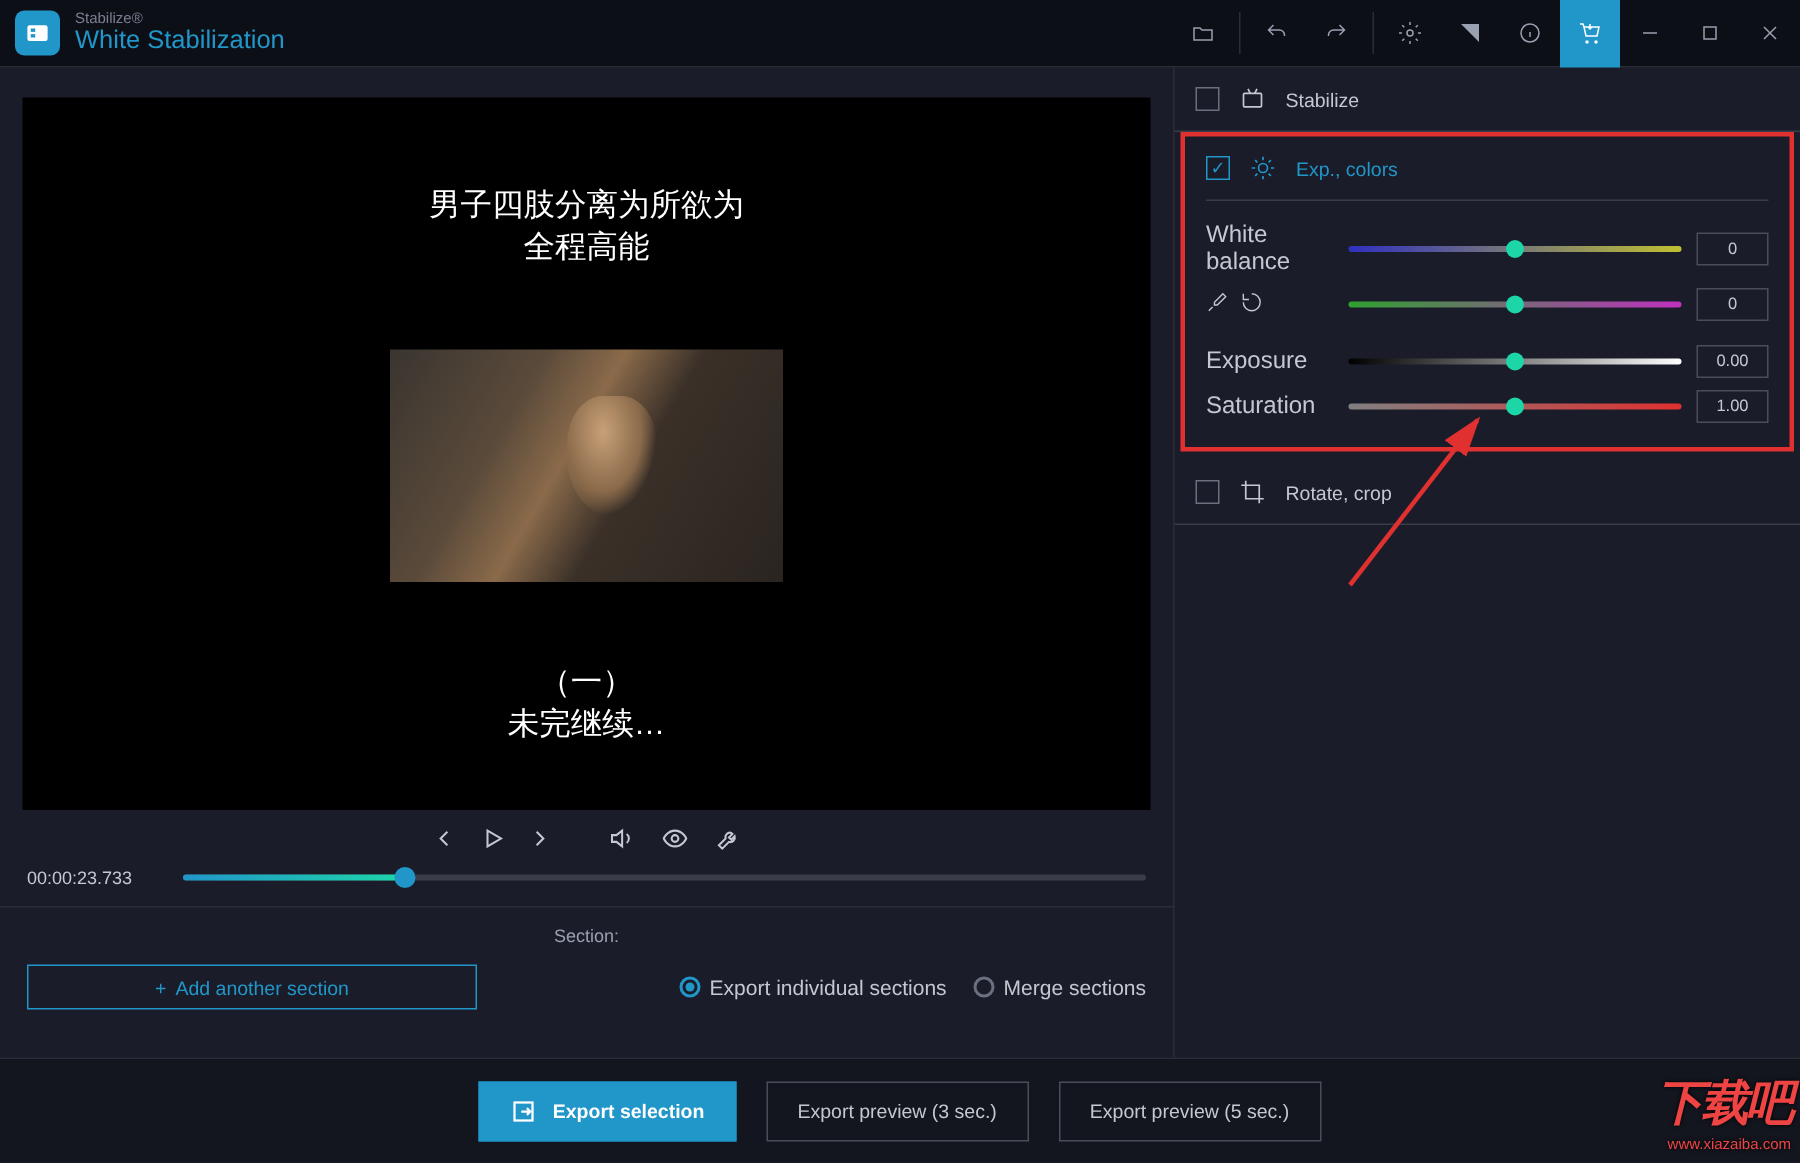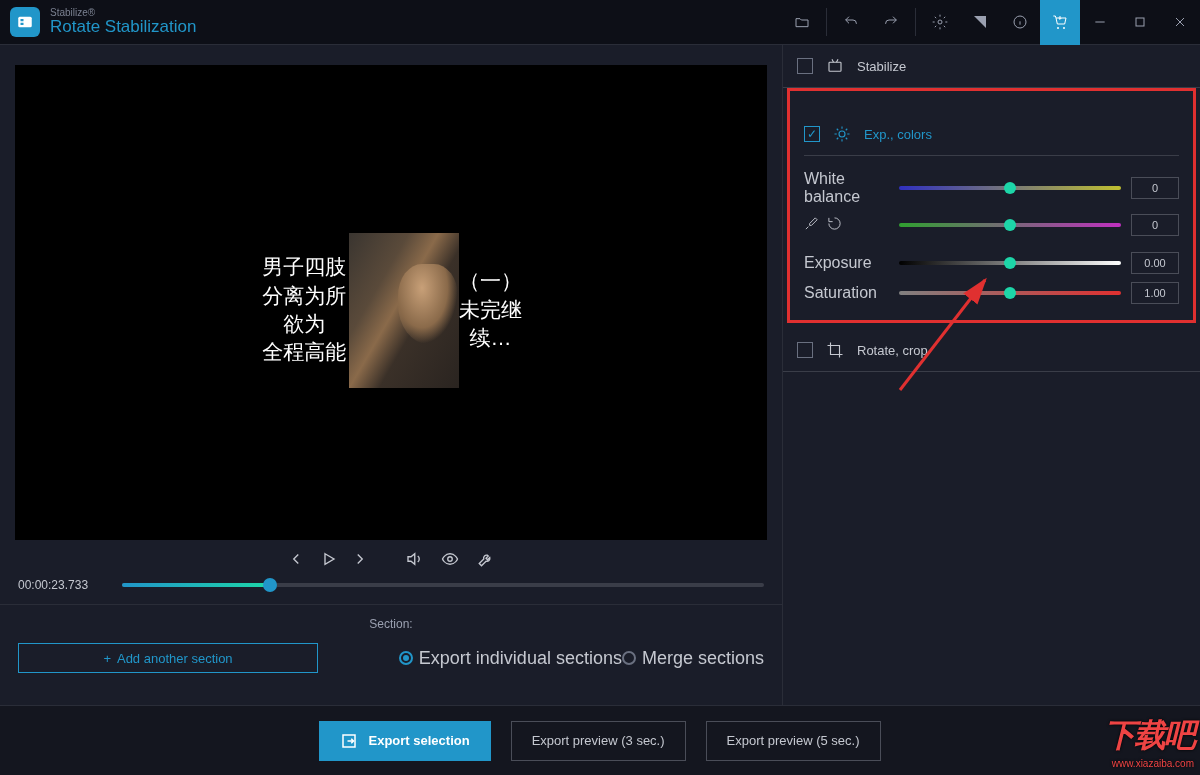--- a/index.html
+++ b/index.html
@@ -16,21 +16,21 @@
 .titlebar-btn { width: 40px; height: 45px; display: flex; align-items: center; justify-content: center; cursor: pointer; color: #9aa0b0; }
 .titlebar-btn.cart { background: #2196c9; color: #fff; }
 .titlebar-btn svg { width: 16px; height: 16px; fill: none; stroke: currentColor; stroke-width: 1.5; }
 .divider { width: 1px; height: 28px; background: #2a2d38; margin: 0 4px; }
 
 
 .main { display: flex; height: 660px; }
 .left-area { width: 782px; display: flex; flex-direction: column; }
 .preview-wrap { padding: 20px 15px 0 15px; }
 .preview { background: #000; height: 475px; display: flex; align-items: center; justify-content: center; position: relative; }
-.video-frame { width: 262px; height: 470px; background: #000; color: #fff; display: flex; flex-direction: row; align-items: center; justify-content: space-between; padding: 55px 0 40px 0; text-align: center; font-size: 21px; font-weight: 500; }
+.video-frame { width: 262px; height: 470px; background: #000; color: #fff; display: flex; flex-direction: column; align-items: center; justify-content: space-between; padding: 55px 0 40px 0; text-align: center; font-size: 21px; font-weight: 500; }
 .video-frame .top-text { line-height: 1.35; }
 .video-frame .img-area { width: 100%; height: 155px; background: linear-gradient(120deg, #3a3530 0%, #5a4a3a 30%, #8a6a4a 45%, #3a3028 60%, #2a2420 100%); margin: 12px 0; position: relative; overflow: hidden;}
 .video-frame .img-area::after{content:"";position:absolute;left:45%;top:20%;width:60px;height:80px;background:radial-gradient(ellipse at 40% 30%, #c8a078 0%, #8a6a4a 50%, transparent 70%);border-radius:40% 40% 50% 50%;}
 .video-frame .bottom-text { line-height: 1.35; }
 
 
 .player-controls { display: flex; gap: 18px; justify-content: center; align-items: center; padding: 10px 0 6px 0; color: #c5c8d0; }
 .player-controls .pc-btn { cursor: pointer; display:flex; align-items:center;}
 .player-controls svg { width: 18px; height: 18px; stroke: currentColor; fill: none; stroke-width: 1.8; }
 .pc-group { display:flex; gap:14px; margin-right:18px;}
@@ -40,31 +40,31 @@
 .timecode { font-size: 12px; color: #c5c8d0; width: 90px; }
 .timeline-track { flex: 1; height: 4px; background: #3a3d48; border-radius: 2px; position: relative; }
 .timeline-fill { position: absolute; left: 0; top: 0; height: 100%; width: 23%; background: linear-gradient(90deg, #2196c9, #1dd6a8); border-radius: 2px; }
 .timeline-thumb { position: absolute; left: 23%; top: 50%; width: 14px; height: 14px; background: #2196c9; border-radius: 50%; transform: translate(-50%, -50%); cursor: pointer; }
 
 
 .section-area { border-top: 1px solid #2a2d38; padding: 12px 18px; }
 .section-label { text-align: center; font-size: 12px; color: #9aa0b0; margin-bottom: 12px; }
 .section-row { display: flex; align-items: center; gap: 18px; }
 .add-section-btn { flex: 0 0 300px; border: 1px solid #2196c9; color: #2196c9; height: 30px; display: flex; align-items: center; justify-content: center; gap: 6px; font-size: 13px; cursor: pointer; }
-.radio-group { display: flex; align-items: center; font-size: 18px; margin-left: auto; }
+.radio-group { display: flex; gap: 18px; align-items: center; font-size: 14px; margin-left: auto; }
 .radio { display: flex; align-items: center; gap: 6px; cursor: pointer; }
 .radio-circle { width: 14px; height: 14px; border: 2px solid #6a7080; border-radius: 50%; display: flex; align-items: center; justify-content: center; }
 .radio.selected .radio-circle { border-color: #2196c9; }
 .radio.selected .radio-circle::after { content: ""; width: 6px; height: 6px; background: #2196c9; border-radius: 50%; }
 
 
 .right-panel { flex: 1; border-left: 1px solid #2a2d38; padding: 0; font-size: 13px; }
 .panel-section { border-bottom: 1px solid #3a3d48; }
 .panel-header { display: flex; align-items: center; gap: 12px; padding: 12px 14px; cursor: pointer; }
-.panel-header.active { color: #fff; margin-top: 22px; }
+.panel-header.active { color: #fff; }
 .checkbox { width: 16px; height: 16px; border: 1px solid #6a7080; display: flex; align-items: center; justify-content: center; }
 .checkbox.checked { border-color: #2196c9; }
 .checkbox.checked::after { content: "✓"; color: #2196c9; font-size: 12px; line-height: 1; }
 .panel-icon { width: 20px; display: flex; justify-content: center; }
 .panel-icon svg { width: 18px; height: 18px; stroke: currentColor; fill: none; stroke-width: 1.5; }
 
 
 .exp-panel { border: 3px solid #e03030; margin: 0 4px 6px 4px; padding-bottom: 12px; position: relative; }
 .exp-panel .panel-header { color: #2196c9; }
 .exp-panel .panel-icon { color: #2196c9; }
@@ -102,21 +102,21 @@
 <div class="titlebar">
   <div class="logo">
     <svg viewBox="0 0 24 24">
         <rect x="3" y="5" width="18" height="14" rx="2" fill="#fff"></rect>
         <rect x="6" y="8" width="4" height="3" fill="#2196c9"></rect>
         <rect x="6" y="13" width="4" height="3" fill="#2196c9"></rect>
       </svg>
   </div>
   <div class="app-title">
     <span class="brand">Stabilize®</span>
-    <span class="product">Rotate Stabilization</span>
+    <span class="product">White Stabilization</span>
   </div>
   <div class="titlebar-spacer"></div>
   <div class="titlebar-btn">
       <svg viewBox="0 0 24 24">
         <path d="M3 7h6l2 2h10v10H3z"></path>
       </svg>
     </div>
   <div class="divider"></div>
   <div class="titlebar-btn">
       <svg viewBox="0 0 24 24">

